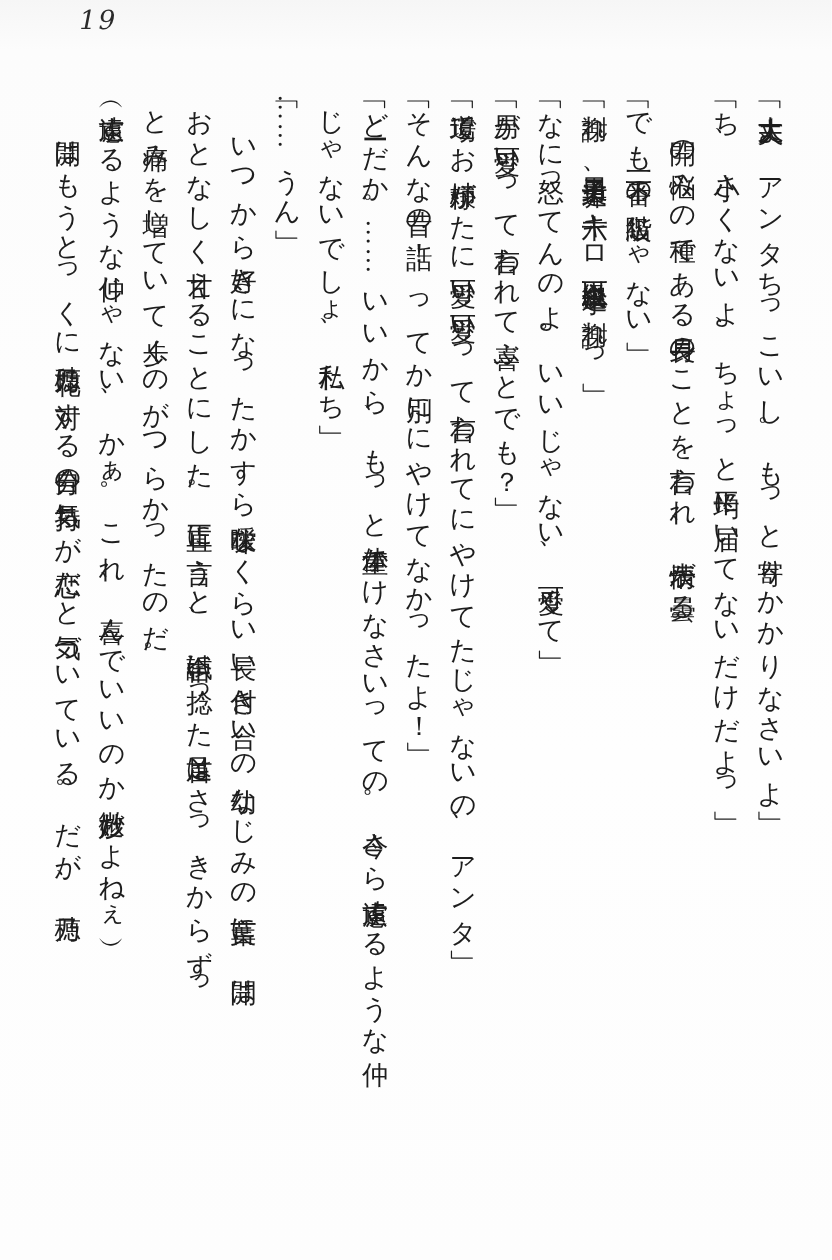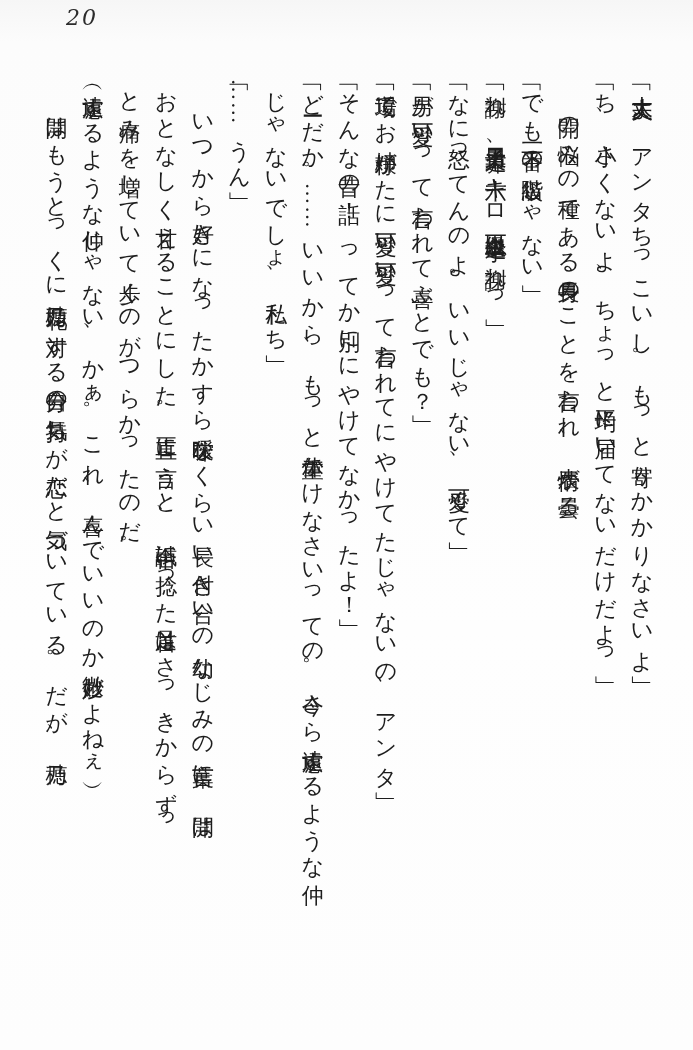--- a/index.html
+++ b/index.html
@@ -38,21 +38,21 @@
     white-space: nowrap;
   }
   .text-line {
     height: 893px;
   }
 </style>
 </head>
 <body>
 
 <div class="book-page">
-  <div class="page-number">20</div>
+  <div class="page-number">19</div>
   <div class="text-block">
     <div class="text-line">「大丈夫よ、アンタちっこいし。もっと寄りかかりなさいよ」</div>
     <div class="text-line">「ち、小さくないよ、ちょっと平均に届いてないだけだよっ」</div>
     <div class="text-line">　開の悩みの種である身長のことを言われ、表情が曇る。</div>
     <div class="text-line">「でも一番下の階級じゃない」</div>
     <div class="text-line">「謝れ、男子柔道界、六十キロ以下級全選手に謝れっ」</div>
     <div class="text-line">「なに怒ってんのよ。いいじゃない、可愛くて」</div>
     <div class="text-line">「男が可愛いって言われて喜ぶとでも？」</div>
     <div class="text-line">「道場でお姉様がたに可愛い可愛いって言われてにやけてたじゃないの、アンタ」</div>
     <div class="text-line">「そんな昔の話！　ってか別ににやけてなかったよ！」</div>

